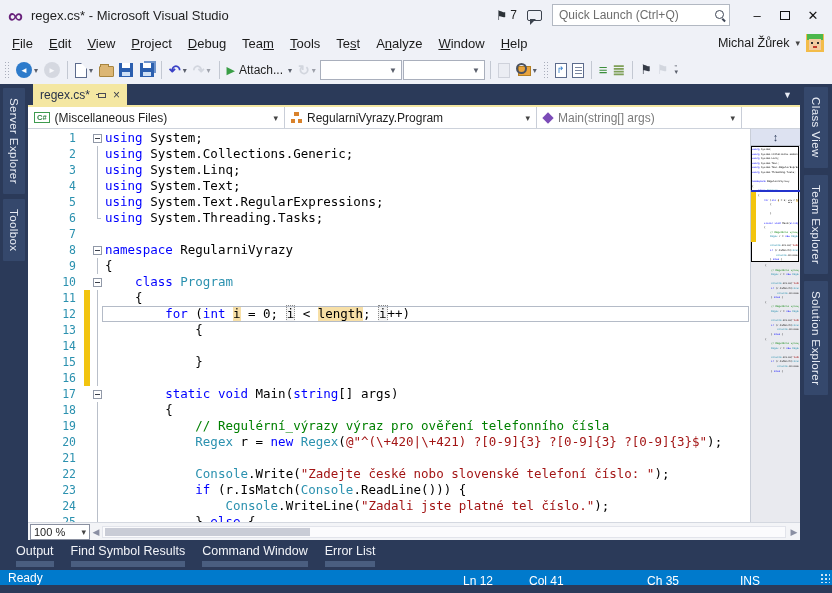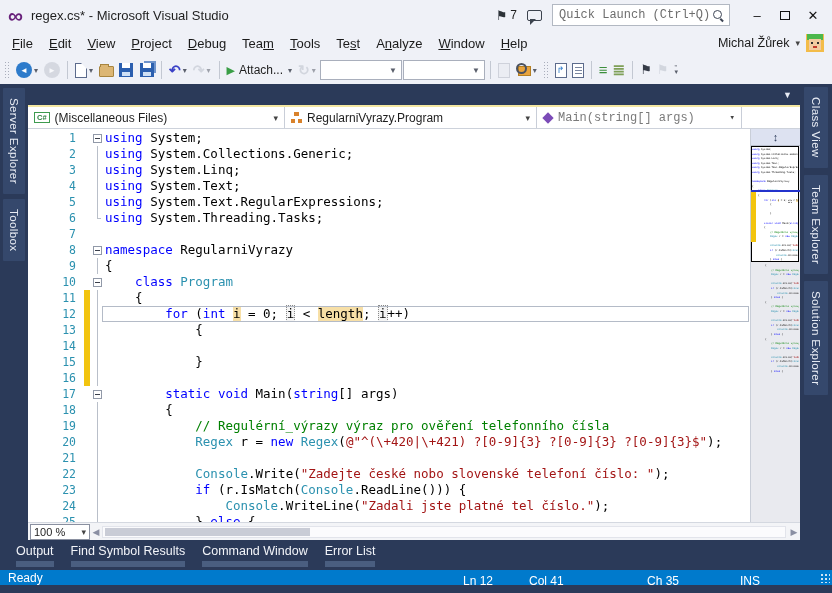--- a/index.html
+++ b/index.html
@@ -12,21 +12,21 @@
   
   .titlebar { height:30px; background:#EFF1F7; display:flex; align-items:center; padding:0 6px; }
   .vs-logo { color:#68217A; font-size:21px; font-weight:bold; margin:0 8px 0 2px; line-height:1; }
   .title-text { font-size:13px; color:#1E1E1E; }
   .title-right { margin-left:auto; display:flex; align-items:center; gap:10px; }
   .flag { font-size:13px; color:#2B3137; display:flex; align-items:center; gap:3px; }
   .flag .count { font-size:12px; color:#1E1E1E; }
   .bubble { width:15px; height:11px; border:1.5px solid #3C434E; border-radius:2px; position:relative; }
   .bubble::after { content:""; position:absolute; left:2px; bottom:-5px; border:3px solid transparent; border-top-color:#3C434E; border-left-color:#3C434E; }
   .quick-launch { width:178px; height:22px; background:#fff; border:1px solid #B2B8C2; display:flex; align-items:center; padding:0 4px 0 6px; }
-  .quick-launch input { flex:1; border:none; outline:none; font-size:12px; color:#0f172a; background:transparent; font-family:Liberation Mono, monospace; }
+  .quick-launch input { flex:1; border:none; outline:none; font-size:12px; color:#0f172a; background:transparent; font-family:Liberation Sans, sans-serif; }
   .quick-launch input::placeholder { color:#6D6D6D; }
   .mag { position:relative; width:13px; height:13px; flex:0 0 13px; }
   .mag::before { content:""; position:absolute; left:1px; top:1px; width:7px; height:7px; border:1.6px solid #3E4656; border-radius:50%; }
   .mag::after { content:""; position:absolute; left:9px; top:9px; width:4px; height:1.8px; background:#3E4656; transform:rotate(45deg); transform-origin:0 0; }
   .winbtns { display:flex; align-items:center; gap:2px; margin-left:4px; }
   .winbtn { width:26px; height:22px; display:flex; align-items:center; justify-content:center; font-size:13px; color:#111; cursor:default; }
   .winbtn .maxbox { width:10px; height:9px; border:1.5px solid #111; }
   
   .menubar { height:26px; background:#EFF1F7; display:flex; align-items:center; padding:0 4px; font-size:13px; }
   .menu-item { padding:3px 8px; color:#1B1B1B; }
@@ -289,36 +289,41 @@
     </div>
 
   <div class="main">
     <div class="side-strip side-left" id="left-tabs">
         <span class="vtab">Server Explorer</span>
         <span class="vtab">Toolbox</span>
       </div>
 
     <div class="center">
       <div class="tabrow">
+        <span class="doc-tab">
+          <span>regex.cs*</span>
+          <span class="pin-icon"></span>
+          <span class="tab-close">×</span>
+        </span>
         <span class="tabrow-drop">▼</span>
       </div>
       <div class="tab-accent"></div>
 
       <div class="navrow">
         <span class="nav-combo" style="width:257px;">
           <span class="csharp-badge">C#</span>
           <span>(Miscellaneous Files)</span>
           <span class="caret">▾</span>
         </span>
         <span class="nav-combo" style="width:252px;">
           <span class="class-icon"></span>
           <span>RegularniVyrazy.Program</span>
           <span class="caret">▾</span>
         </span>
-        <span class="nav-combo members" style="width:205px;font-family:Liberation Mono, monospace;">
+        <span class="nav-combo members" style="width:205px;">
           <span class="method-icon"></span>
           <span>Main(string[] args)</span>
           <span class="caret">▾</span>
         </span>
       </div>
 
       <div class="editor-zone">
         <div class="code-pane" id="code-pane">
             <div class="line">
               <span class="lnum">1</span>

